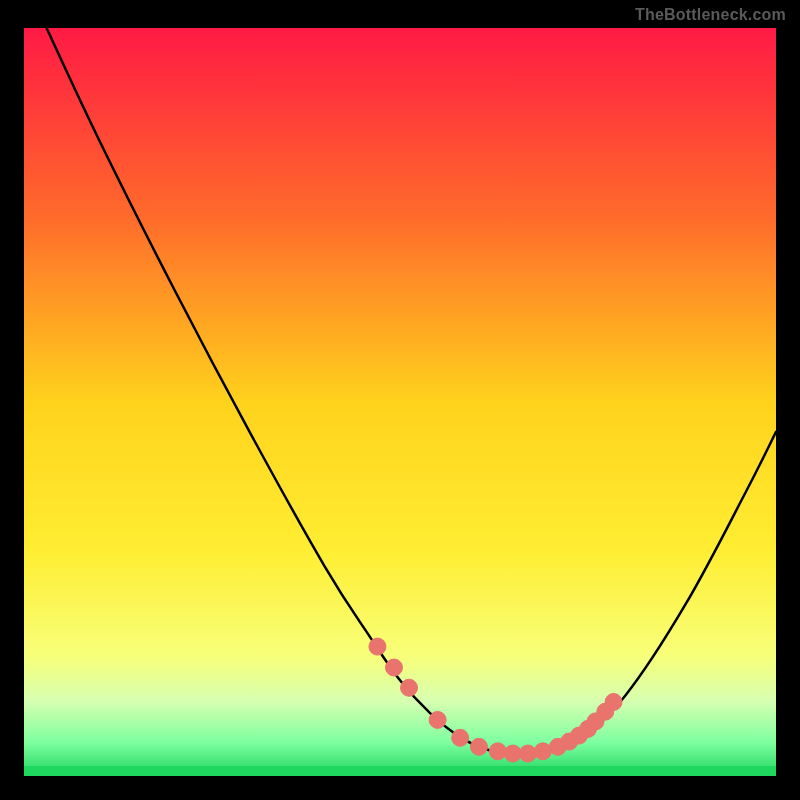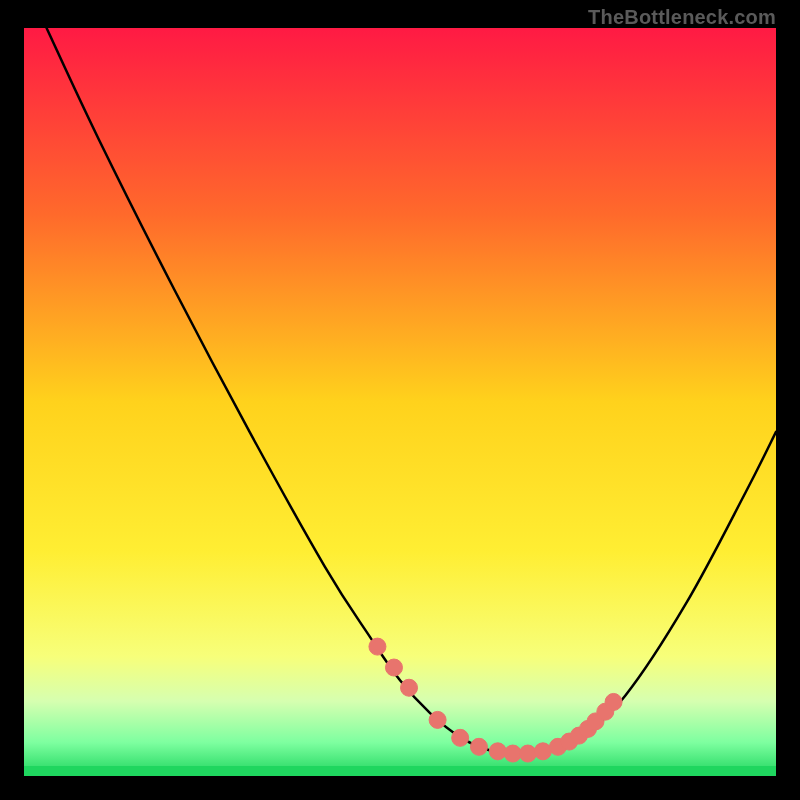--- a/index.html
+++ b/index.html
@@ -13,23 +13,23 @@
   }
   .stage {
     position: relative;
     width: 800px;
     height: 800px;
     background: #000;
   }
   .watermark {
     position: absolute;
     top: 6px;
-    right: 24px;
+    right: 14px;
     color: #5a5a5a;
-    font-size: 20px;
+    font-size: 16px;
     font-weight: 600;
     letter-spacing: 0.2px;
     user-select: none;
   }
   svg {
     display: block;
     position: absolute;
     left: 0;
     top: 0;
   }

